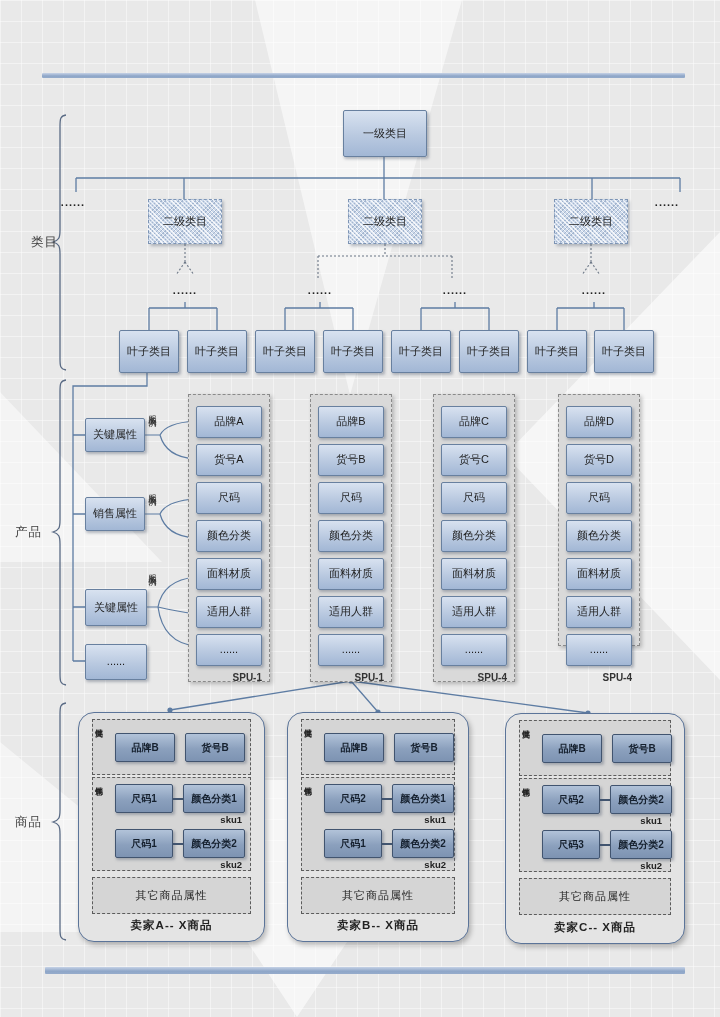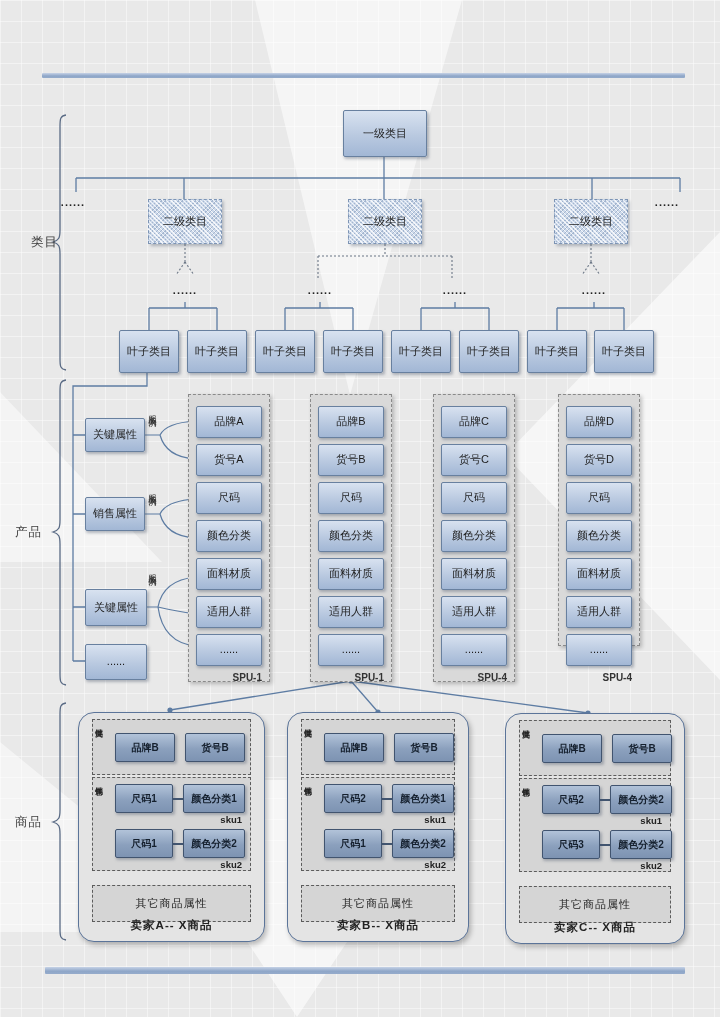--- a/index.html
+++ b/index.html
@@ -35,21 +35,21 @@
   .spu-label{margin-top:auto;align-self:flex-end;padding:0 7px 4px 0;font-size:10px;font-weight:bold;color:#333;}
   .seller{border:1.4px solid #5b7499;border-radius:16px;background:#e4e4e4;box-shadow:2px 3px 5px rgba(0,0,0,.25);}
   .group{position:absolute;left:13px;right:13px;border:1.2px dashed #5c5c5c;background:#d5d5d5;box-sizing:border-box;}
   .vlabel{position:absolute;left:1px;top:3px;writing-mode:vertical-rl;text-orientation:upright;
           font-size:8px;line-height:9px;color:#222;letter-spacing:0;}
   .dark{background:linear-gradient(180deg,#b2c3d9 0%,#8ba0bd 55%,#7d93b2 100%);
         border:1px solid #41546f;font-size:10px;font-weight:bold;color:#15202e;}
   .skutag{position:absolute;font-size:9.5px;font-weight:bold;color:#222;}
   .hlink{position:absolute;height:2px;background:#41546f;}
   .caption{position:absolute;left:0;right:0;bottom:8px;text-align:center;font-weight:bold;font-size:11.5px;color:#222;letter-spacing:1px;}
-  .other-box{display:flex;align-items:center;justify-content:center;font-size:11px;color:#222;letter-spacing:1px;margin-top:8px;}
+  .other-box{display:flex;align-items:center;justify-content:center;font-size:11px;color:#222;letter-spacing:1px;}
   svg.wires{position:absolute;left:0;top:0;pointer-events:none;}
 </style>
 </head>
 <body>
 
 <div id="stage">
 
   <div class="tri t1"></div>
   <div class="tri t2"></div>
   <div class="tri t3"></div>

